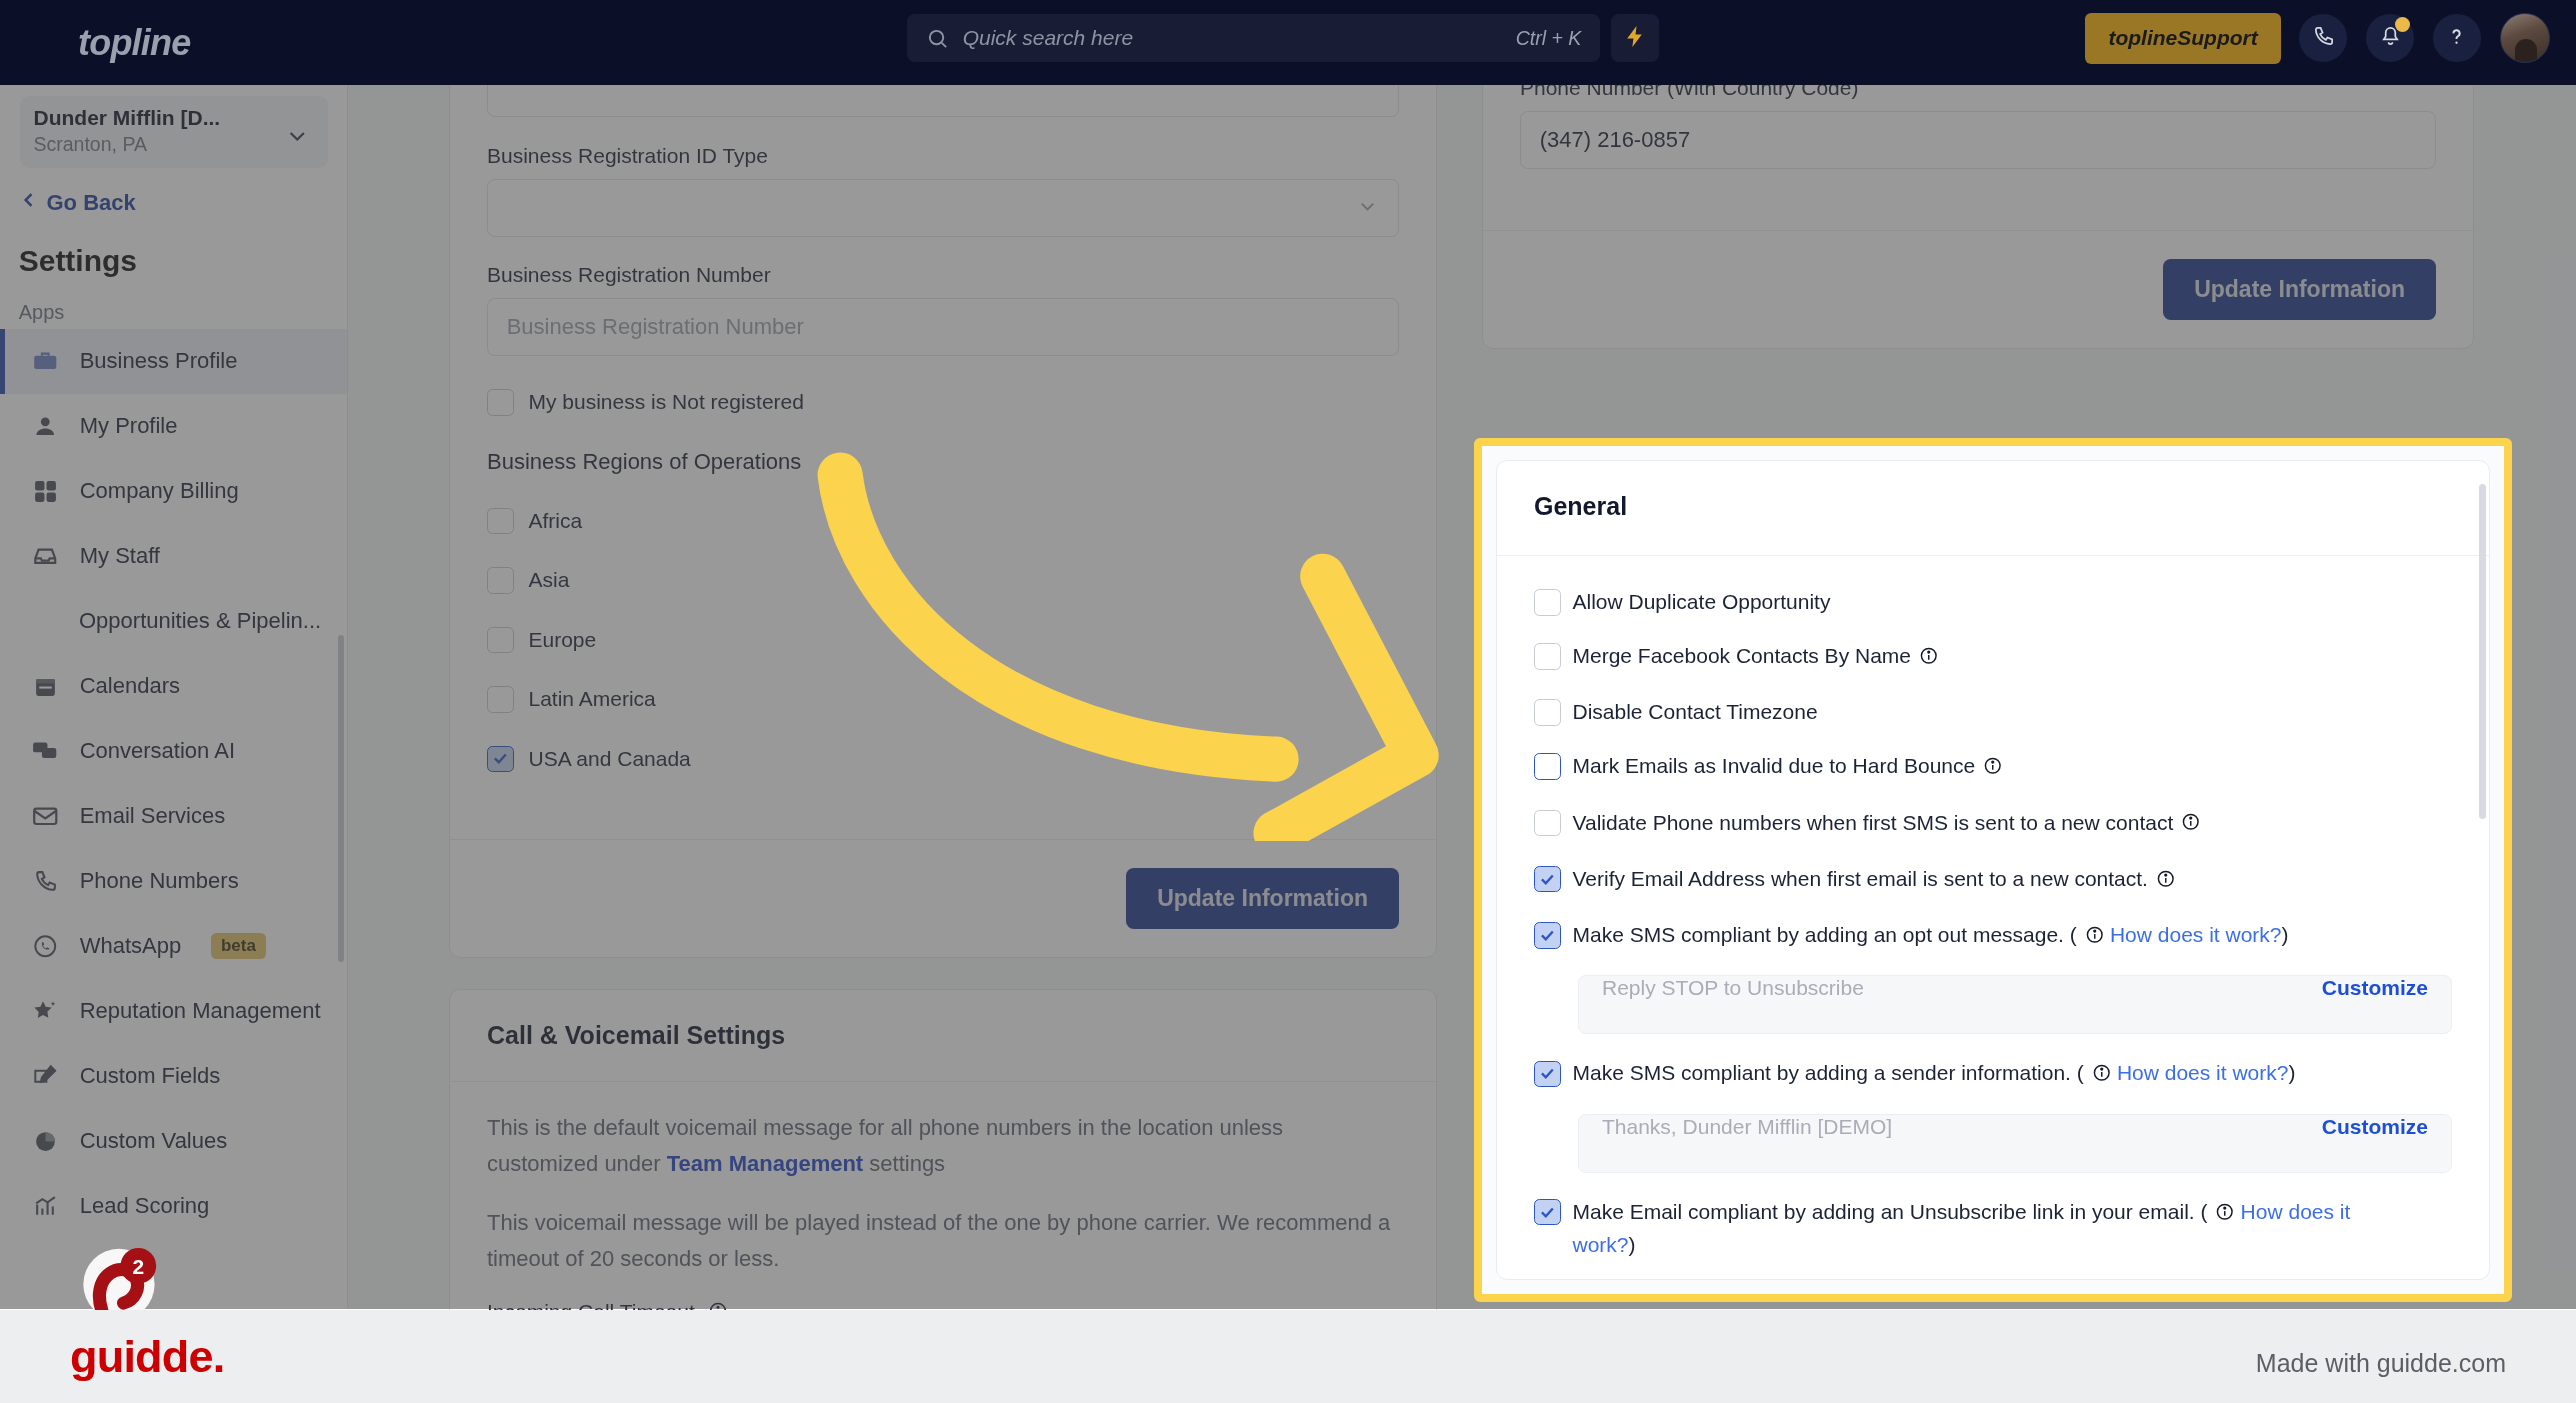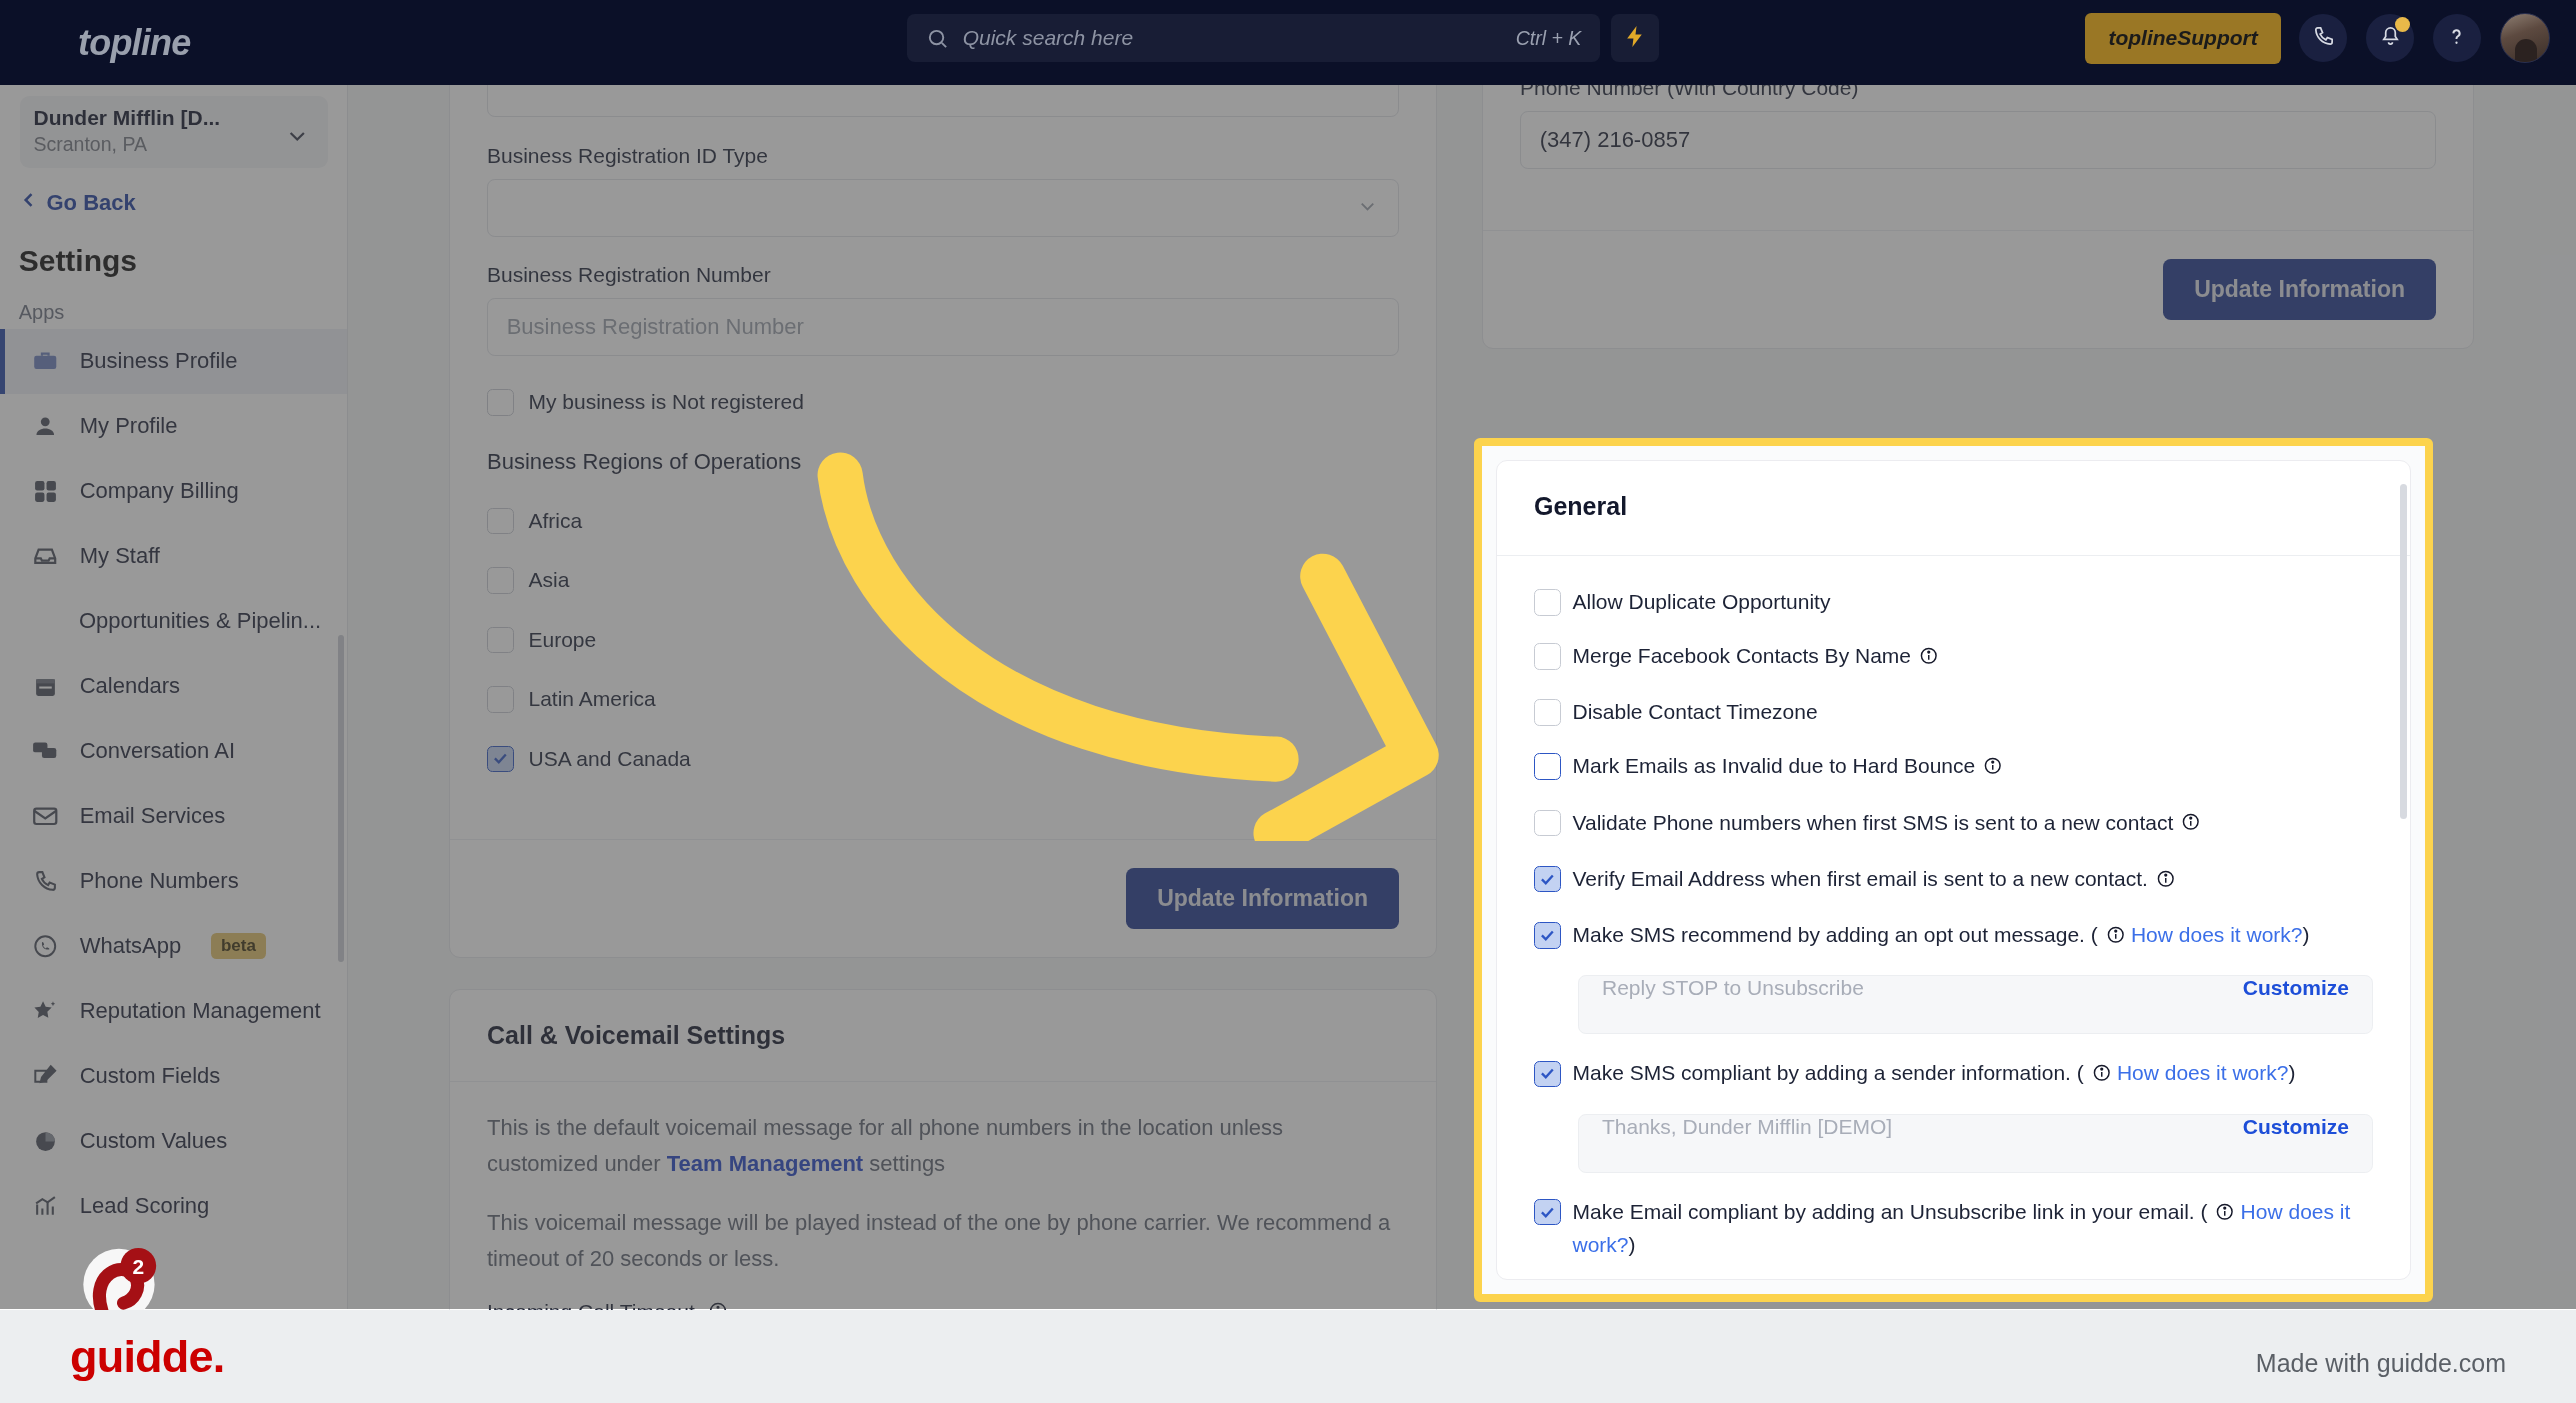--- a/index.html
+++ b/index.html
@@ -157,21 +157,21 @@
     background: #21398f; color: #dfe2ea; font-size: 23px; font-weight: 600;
     border-radius: 7.8px; padding: 17px 31px; display: inline-block;
   }
   .card-foot { padding: 28px 37px; border-top: 0.8px solid #eceef1; display: flex; justify-content: flex-end; }
 
   .para { font-size: 22px; color: #5e6472; line-height: 36px; margin-bottom: 23px; }
   .link { color: #2446c8; font-weight: 600; }
 
   
   .highlight {
-    position: absolute; left: 1474px; top: 438px; width: 959px; height: 864px;
+    position: absolute; left: 1474px; top: 438px; width: 1038px; height: 864px;
     border: 8.6px solid #fcd34d; border-radius: 6.2px; background: #fafbfc;
     z-index: 25; overflow: hidden;
   }
   .hl-inner { position: absolute; inset: 14px; background: #fff; border: 0.8px solid #ececf0; border-radius: 11px; overflow: hidden; }
   .gen-head { padding: 31px 37px 34px 37px; font-size: 25px; font-weight: 600; color: #13182c; border-bottom: 0.8px solid #eceef1; }
   .gen-body { padding: 30px 37px 0 37px; }
   .gen-row { display: flex; align-items: flex-start; gap: 12px; margin-bottom: 23px; }
   .gen-row .cb { margin-top: 3.1px; }
   .gen-text { font-size: 21px; color: #1d2336; line-height: 31px; }
   .info-ico { display: inline-block; vertical-align: -2.3px; margin-left: 7.8px; }
@@ -589,21 +589,21 @@
                   <circle cx="12" cy="7.5" r="1.1" fill="#16192a"></circle>
                 </svg></span></span>
         </div>
 
         <div class="gen-row">
           <span class="cb checked">
             <svg viewBox="0 0 24 24" width="18.7" height="18.7" fill="none" stroke="#2d56c4" stroke-width="3">
                 <path d="M5 12l5 5 9-10"></path>
               </svg>
           </span>
-          <span class="gen-text"><span>Make SMS recommend by adding an opt out message.</span>
+          <span class="gen-text"><span>Make SMS compliant by adding an opt out message.</span>
             <span class="paren">(</span><span class="info-ico"><svg viewBox="0 0 24 24" width="19.5" height="19.5" fill="none" stroke="#16192a" stroke-width="1.8">
                   <circle cx="12" cy="12" r="9"></circle>
                   <path d="M12 11v6"></path>
                   <circle cx="12" cy="7.5" r="1.1" fill="#16192a"></circle>
                 </svg></span>
             <span class="howlink">How does it work?</span><span class="paren">)</span></span>
         </div>
         <div class="tmpl-box">
           <span class="tmpl-ph">Reply STOP to Unsubscribe</span>
           <span class="tmpl-cust">Customize</span>

